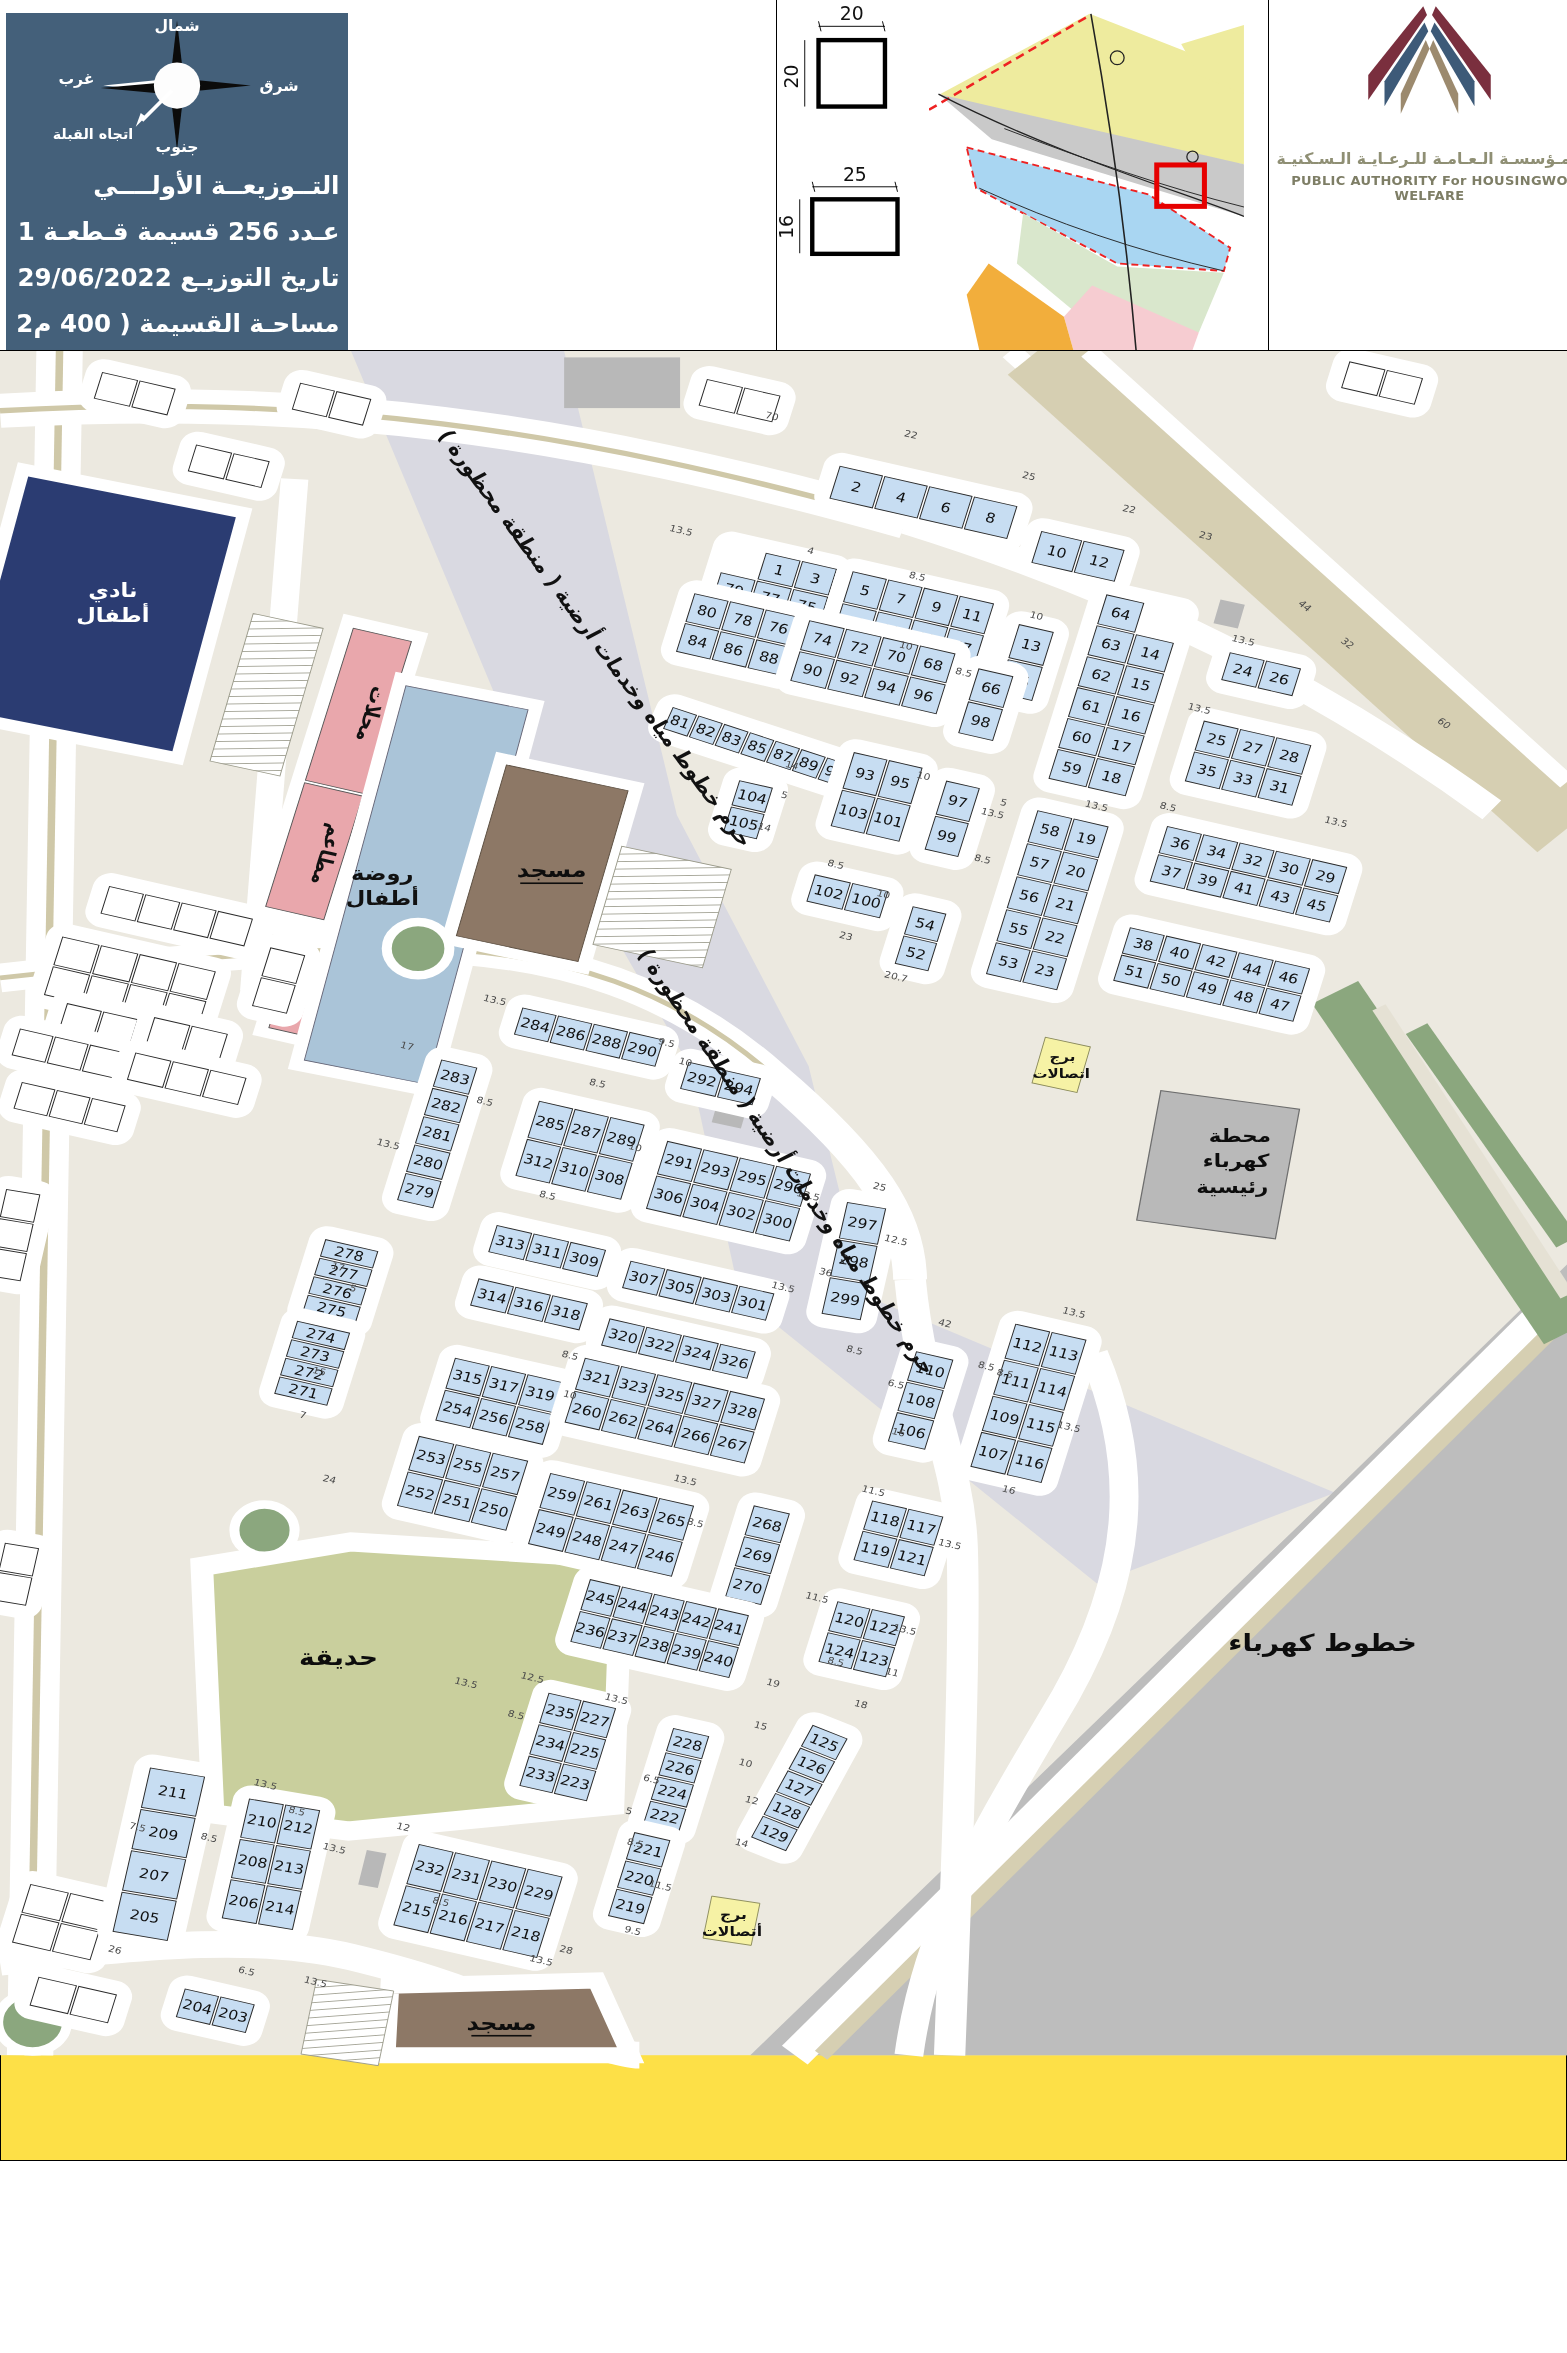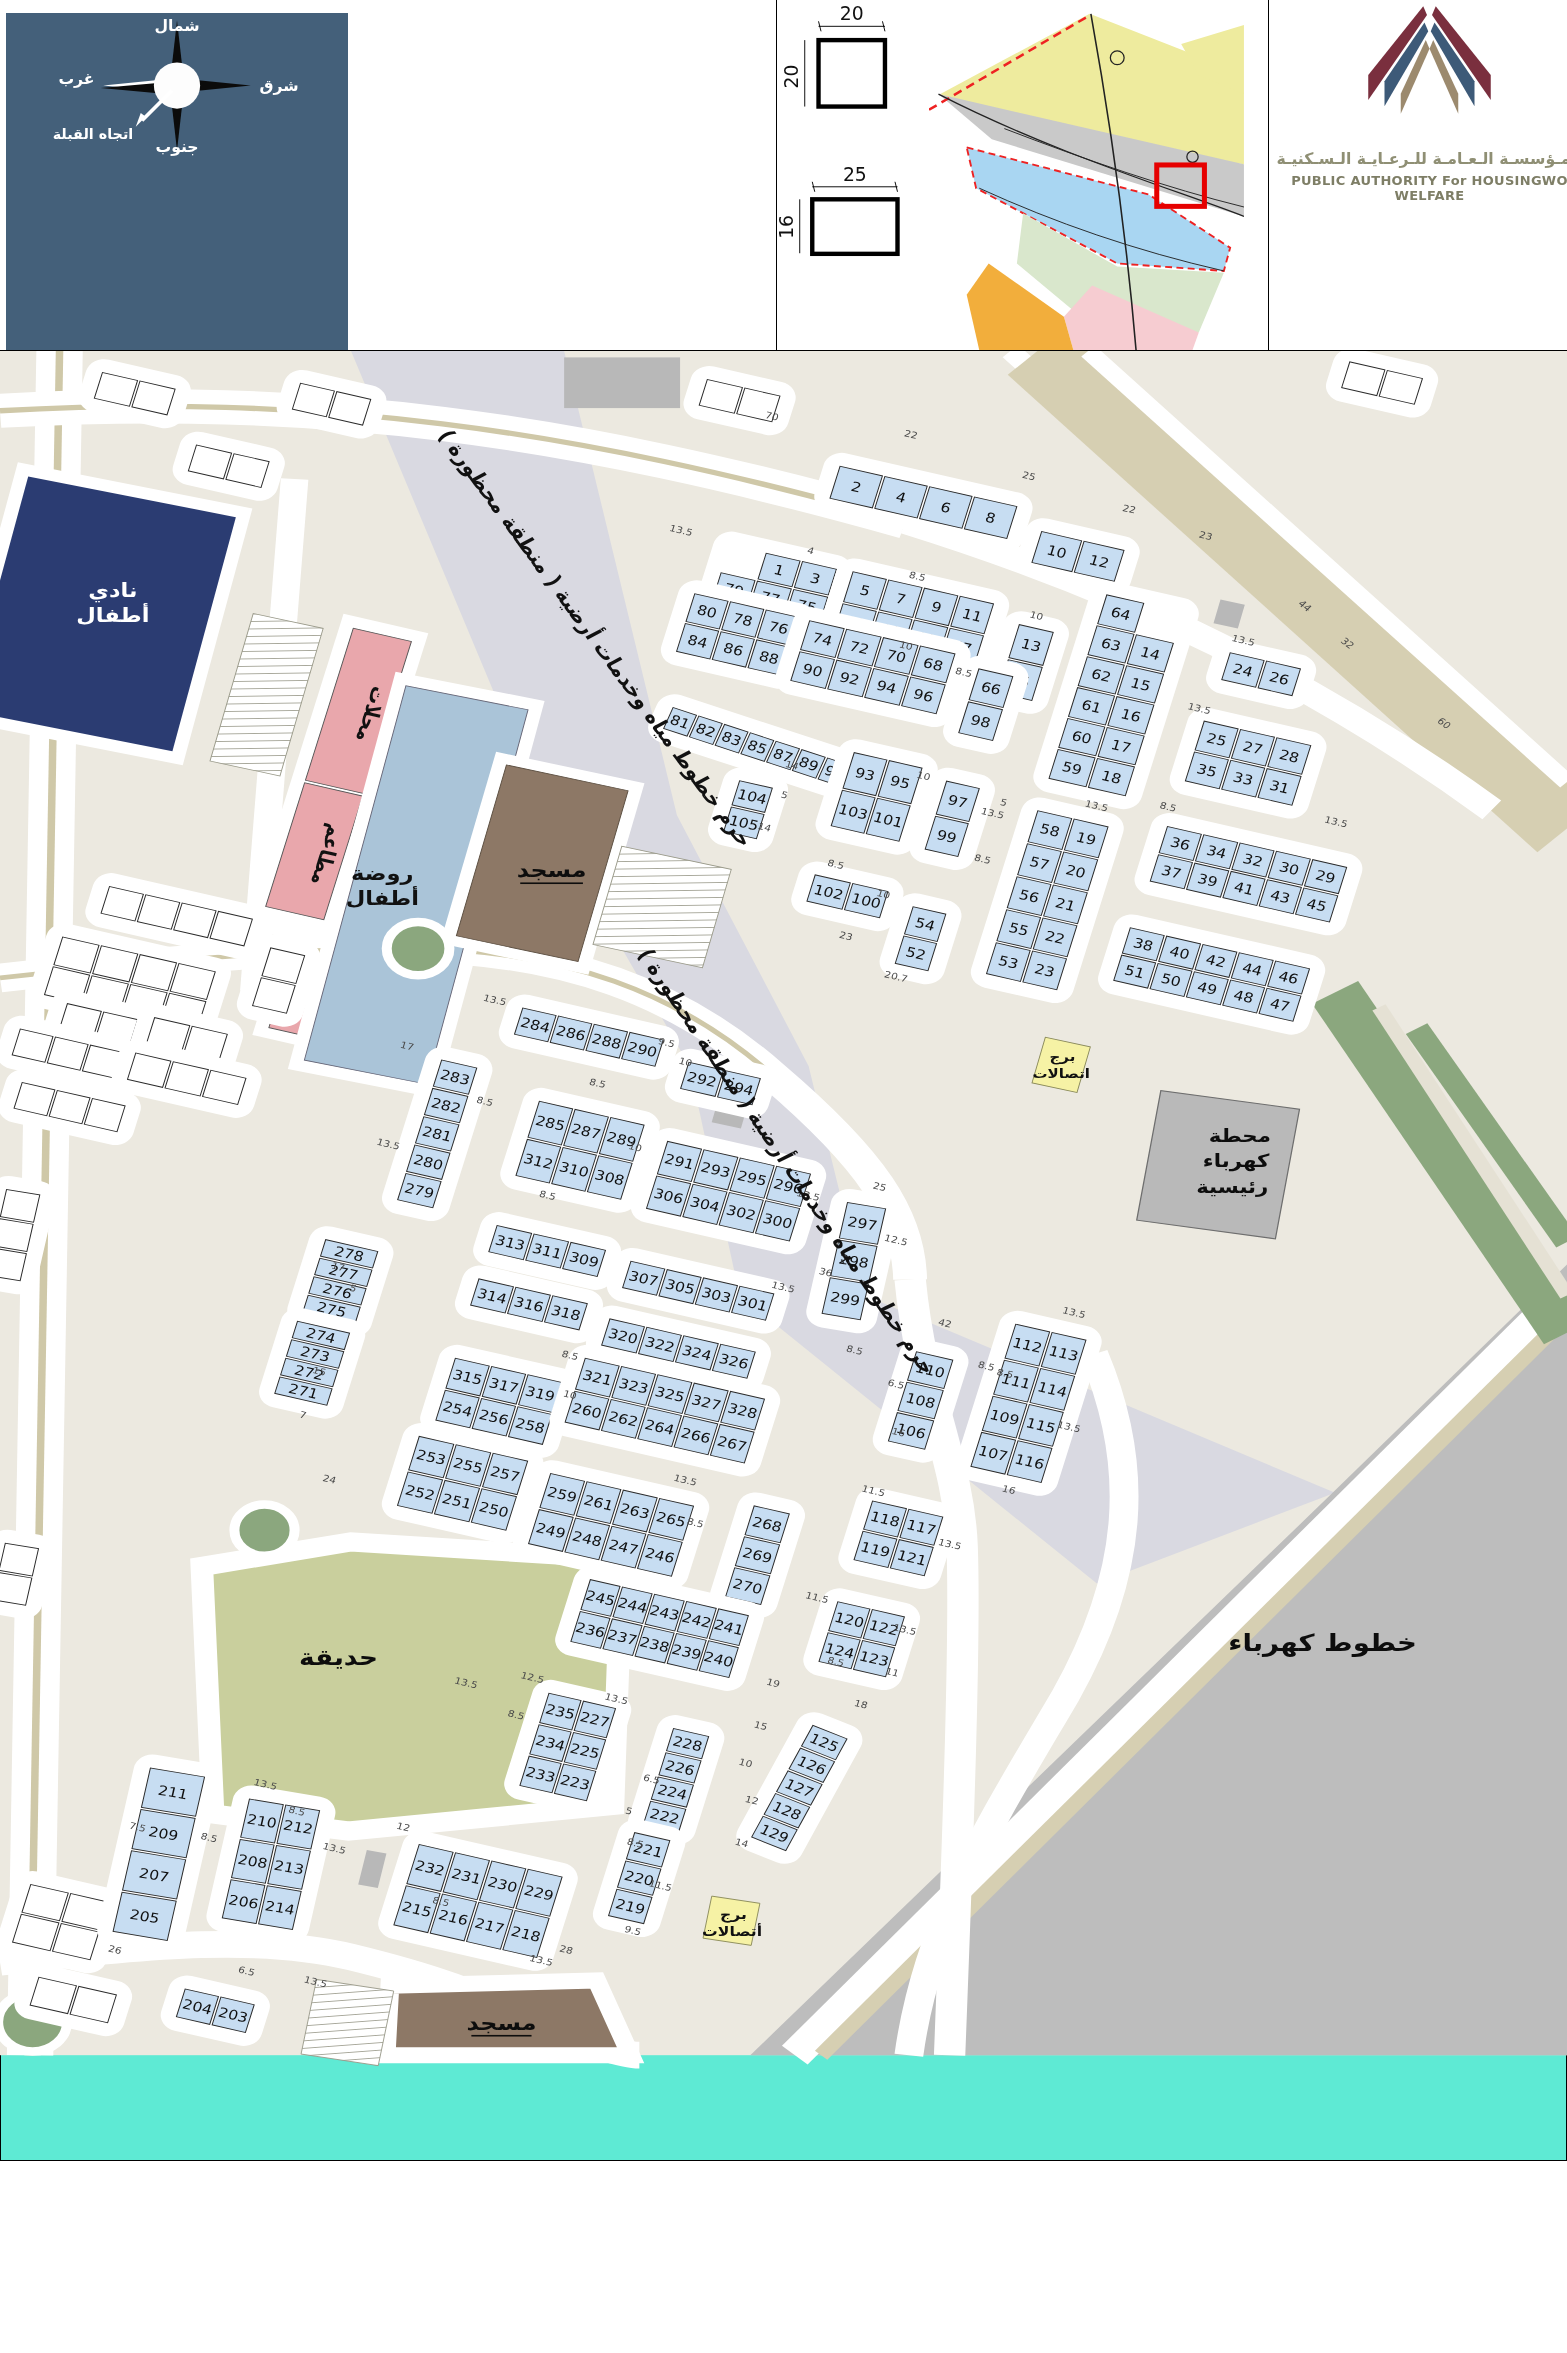--- a/index.html
+++ b/index.html
@@ -1,16 +1,16 @@
 <!DOCTYPE html>
 <html lang="ar" style="font-size:10px"><head>
 <meta charset="utf-8">
 <style>
   html,body{margin:0;padding:0;background:#fff;font-family:"DejaVu Sans",sans-serif;}
-  #page{position:relative;width:1567px;height:2161px;background:#5eead4;overflow:hidden;
+  #page{position:relative;width:1567px;height:2161px;background:#fde047;overflow:hidden;
         outline:1.9px solid #000;outline-offset:-1.9px;}
   
   #header{position:absolute;left:0;top:0;width:1567px;height:351px;background:#fff;}
   #info-panel{position:absolute;left:6.3px;top:12.5px;width:342px;height:339px;background:#44607a;color:#fff;}
   #compass-box{position:absolute;left:0;top:0;width:342px;height:145px;}
   .info-lines{position:absolute;left:8.8px;right:8.8px;top:150px;direction:rtl;text-align:justify;}
   .info-lines div{font-weight:bold;font-size:24.5px;line-height:46px;white-space:nowrap;text-align:right;}
   #dims-col{position:absolute;left:776px;top:0;width:152px;height:351px;border-left:1.3px solid #000;border-right:1.3px solid #000;}
   #overview-box{position:absolute;left:929px;top:0;width:315px;height:350px;background:#fff;}
   #logo-panel{position:absolute;left:1245px;top:0;width:321px;height:350px;border-left:1.3px solid #000;margin-left:23px;}
@@ -41,20 +41,26 @@
           <circle cx="0" cy="0" r="37" fill="#fdfdfd"></circle>
           <line x1="-8" y1="8" x2="-56" y2="56" stroke="#fff" stroke-width="6"></line>
           <polygon points="-66,66 -50,50 -58,44" fill="#fff"></polygon>
         </g>
         <text x="0" y="-88" text-anchor="middle" font-size="25" font-weight="bold" fill="#fff">شمال</text>
         <text x="0" y="106" text-anchor="middle" font-size="25" font-weight="bold" fill="#fff">جنوب</text>
         <text x="132" y="8" text-anchor="start" font-size="25" font-weight="bold" fill="#fff">شرق</text>
         <text x="-132" y="-2" text-anchor="end" font-size="25" font-weight="bold" fill="#fff">غرب</text>
         <text x="-70" y="86" text-anchor="end" font-size="23" font-weight="bold" fill="#fff">اتجاه القبلة</text>
       </svg>
+    </div>
+    <div class="info-lines">
+      <div>التــوزيعــة الأولــــي</div>
+      <div>عـدد 256 قسيمة قـطعـة 1</div>
+      <div>تاريخ التوزيـع 29/06/2022</div>
+      <div>مساحـة القسيمة ( 400 م2 )</div>
     </div>
   </div>
 
   <div id="dims-col">
     <svg width="152" height="351" viewBox="0 0 242 560">
       <g>
         <line x1="66" y1="42" x2="172" y2="42" stroke="#000" stroke-width="1.5"></line>
         <line x1="66" y1="34" x2="70" y2="50" stroke="#000" stroke-width="1.5"></line>
         <line x1="168" y1="34" x2="172" y2="50" stroke="#000" stroke-width="1.5"></line>
         <text x="119" y="32" text-anchor="middle" font-size="30" fill="#111">20</text>

